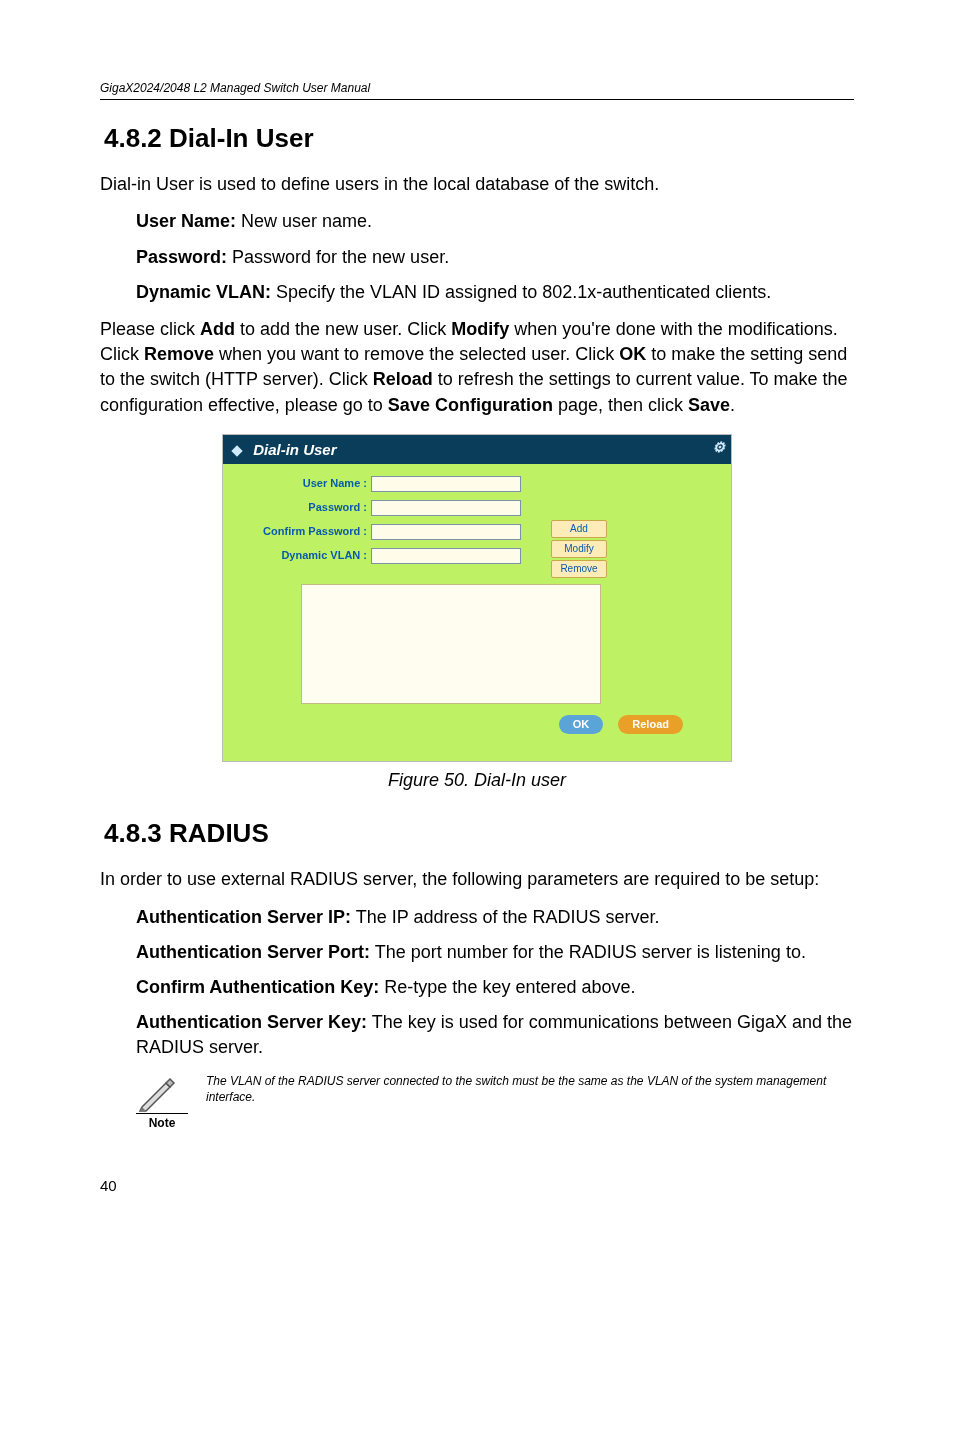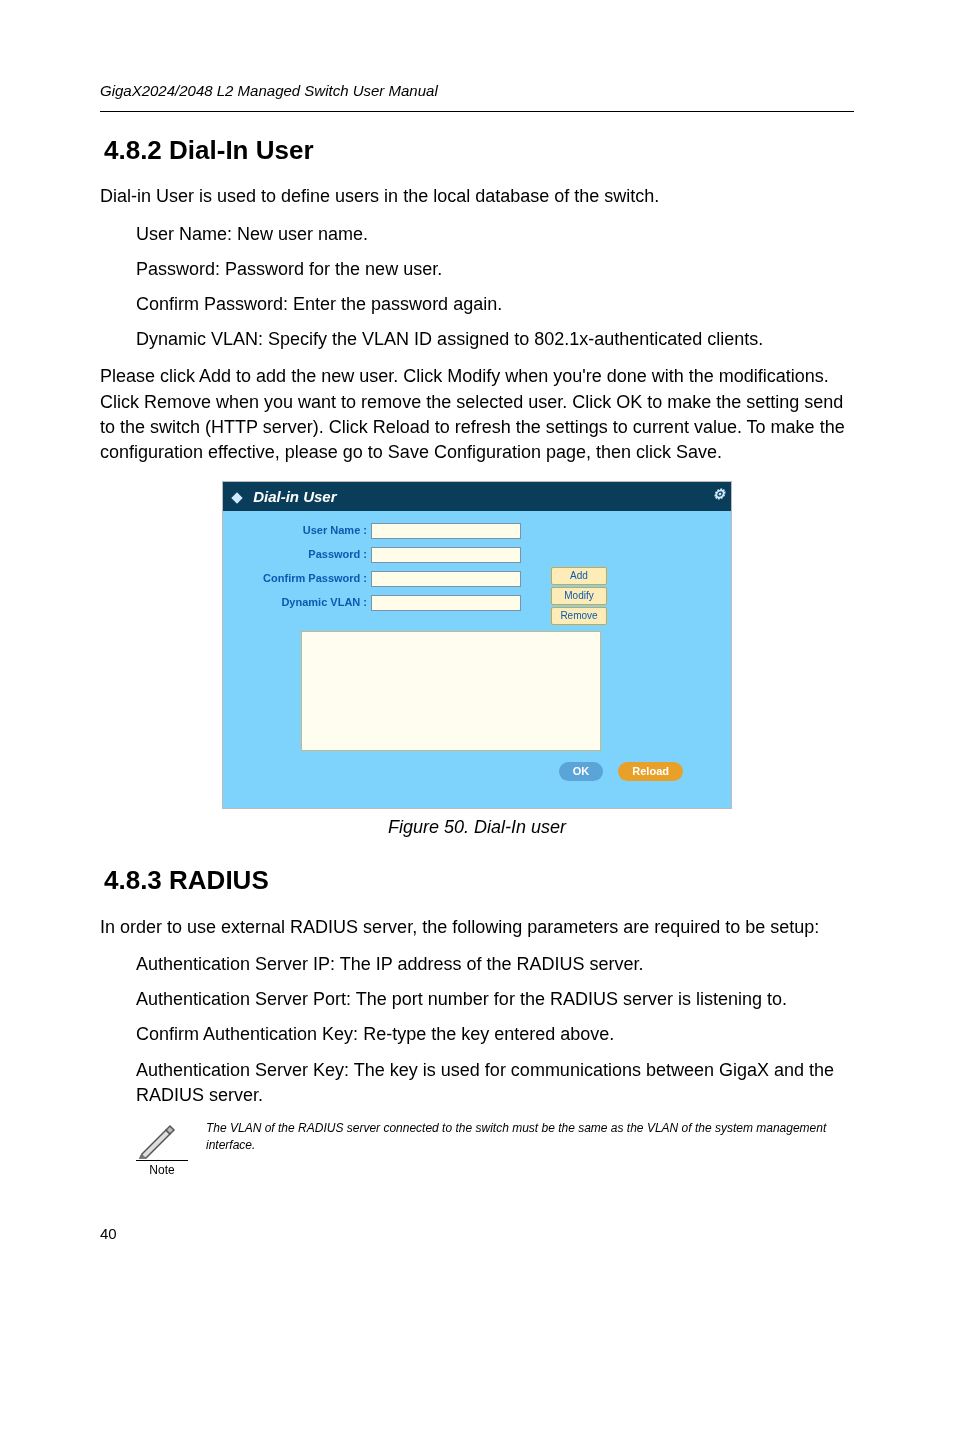--- a/index.html
+++ b/index.html
@@ -10,48 +10,48 @@
     color: #000;
     width: 954px;
     margin: 0 auto;
     padding: 80px 100px 40px 100px;
     font-size: 18px;
     line-height: 1.4;
   }
 
   .header-line {
     font-style: italic;
-    font-size: 15px;
+    font-size: 12px;
     border-bottom: 1.5px solid #000;
-    padding-bottom: 10px;
+    padding-bottom: 2px;
     margin-bottom: 20px;
   }
 
   h2.section-title {
     font-size: 26px;
     font-weight: bold;
     margin: 0 0 16px 4px;
   }
 
   p.body-text { margin: 0 0 12px 0; }
 
   .indent-block { padding-left: 36px; margin-bottom: 12px; }
   .indent-block p { margin-bottom: 10px; }
 
-  .bold { font-weight: normal; }
+  .bold { font-weight: bold; }
 
   
   .shot-wrap {
     margin: 16px auto 6px auto;
     width: 510px;
   }
 
   .shot {
     border: 1px solid #bbb;
-    background: #7dd3fc;
+    background: #bef264;
     width: 100%;
   }
 
   .shot-titlebar {
     background: #0a3d5a;
     color: #fff;
     font-weight: bold;
     font-style: italic;
     font-size: 15px;
     padding: 4px 10px;
@@ -150,21 +150,21 @@
     padding-left: 36px;
   }
   .note-icon-wrap { text-align: center; width: 52px; }
   .note-icon {
     width: 42px; height: 40px;
     position: relative;
   }
   .note-icon svg { width: 42px; height: 40px; }
   .note-label {
     font-size: 12px;
-    font-weight: normal;
+    font-weight: bold;
     border-top: 1px solid #000;
     margin-top: 0;
     padding-top: 1px;
   }
   .note-text {
     font-style: italic;
     flex: 1;
     font-size: 12px;
   }
 
@@ -181,23 +181,20 @@
 <h2 class="section-title">4.8.2 Dial-In User</h2>
 
 <p class="body-text">Dial-in User is used to define users in the local database of the switch.</p>
 
 <div class="indent-block">
   <p>
     <span class="bold">User Name:</span><span> New user name.</span>
   </p>
   <p>
     <span class="bold">Password:</span><span> Password for the new user.</span>
-  </p>
-  <p>
-    <span class="bold">Confirm Password:</span><span> Enter the password again.</span>
   </p>
   <p>
     <span class="bold">Dynamic VLAN:</span><span> Specify the VLAN ID assigned to 802.1x-authenticated clients.</span>
   </p>
 </div>
 
 <p class="body-text">
   <span>Please click </span><span class="bold">Add</span><span> to add the new user. Click </span><span class="bold">Modify</span><span> when you're done with the modifications. Click </span><span class="bold">Remove</span><span> when you want to remove the selected user. Click </span><span class="bold">OK</span><span> to make the setting send to the switch (HTTP server). Click </span><span class="bold">Reload</span><span> to refresh the settings to current value. To make the configuration effective, please go to </span><span class="bold">Save Configuration</span><span> page, then click </span><span class="bold">Save</span><span>.</span>
 </p>
 

